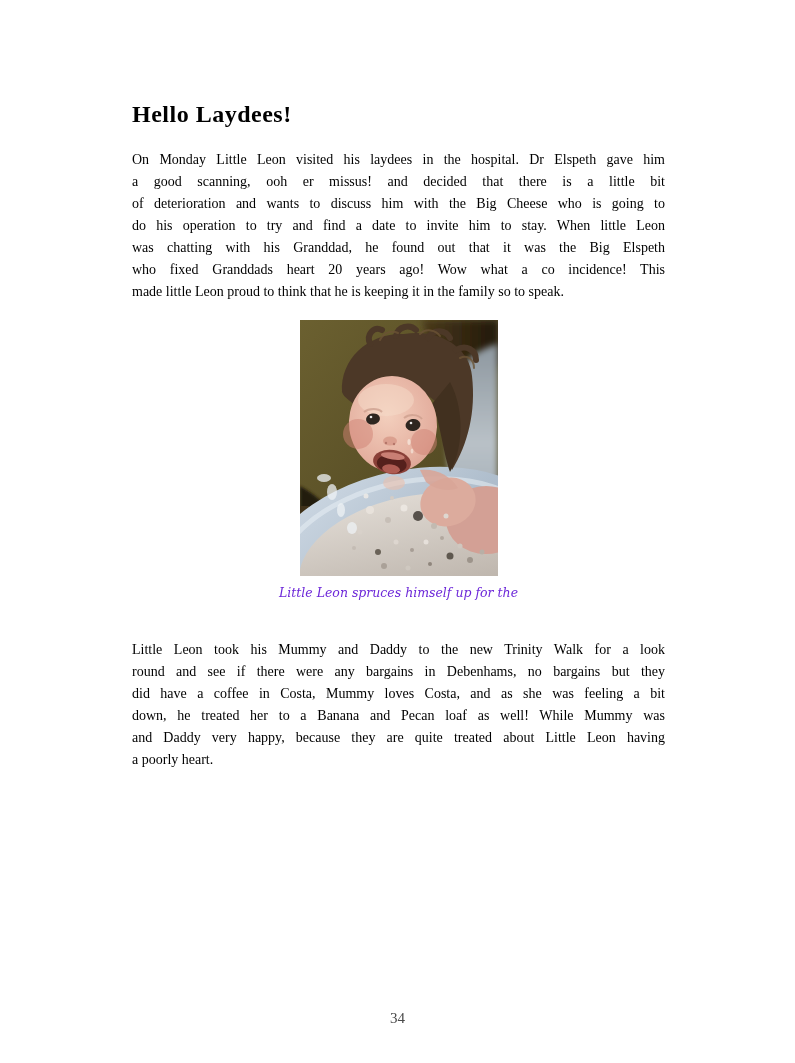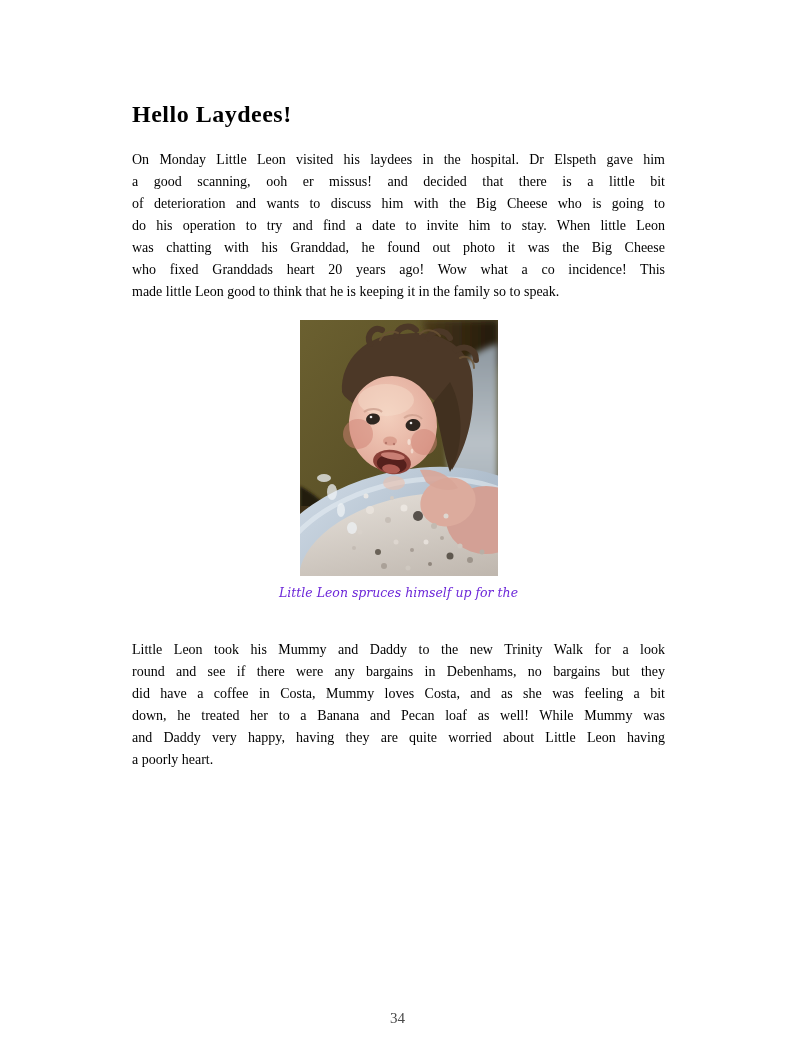--- a/index.html
+++ b/index.html
@@ -75,23 +75,23 @@
 <div class="page">
   <div class="content">
 
     <h1 class="doc-title">Hello Laydees!</h1>
 
     <div class="para">
         <div class="tline">On Monday Little Leon visited his laydees in the hospital.  Dr Elspeth gave him</div>
         <div class="tline">a  good  scanning,  ooh  er  missus!  and  decided  that  there  is  a  little  bit</div>
         <div class="tline">of deterioration and wants to discuss him with the Big Cheese who is going to</div>
         <div class="tline">do his operation to try and find a date to invite him to stay.  When little Leon</div>
-        <div class="tline">was  chatting  with  his  Granddad,  he  found  out  photo  it  was  the  Big  Cheese</div>
+        <div class="tline">was  chatting  with  his  Granddad,  he  found  out  that  it  was  the  Big  Elspeth</div>
         <div class="tline">who fixed Granddads heart 20 years ago!  Wow  what  a  co incidence!  This</div>
-        <div class="tline tline-last">made little Leon good to think that he is keeping it in the family so to speak.</div>
+        <div class="tline tline-last">made little Leon proud to think that he is keeping it in the family so to speak.</div>
       </div>
 
     <div class="figure">
       <svg class="photo-frame" viewBox="0 0 198 256" preserveAspectRatio="none" role="img" aria-label="Little Leon smiling in a bubble-filled bath basin against an olive wall">
         <defs>
           <linearGradient id="wallGrad" x1="0" y1="0" x2="1" y2="1">
             <stop offset="0" stop-color="#6b6030"></stop>
             <stop offset="1" stop-color="#4b421e"></stop>
           </linearGradient>
           <linearGradient id="cornerGrad" x1="0" y1="0" x2="1" y2="0">
@@ -219,20 +219,20 @@
       <div class="caption">
         <div>Little Leon spruces himself up for the</div>
       </div>
     </div>
 
     <div class="para para2">
         <div class="tline">Little Leon took his Mummy and Daddy to the new Trinity Walk for a look</div>
         <div class="tline">round and see if there were any bargains in Debenhams, no bargains but they</div>
         <div class="tline">did have a coffee in Costa, Mummy loves Costa, and as she was feeling a bit</div>
         <div class="tline">down, he treated her to a Banana and Pecan loaf as well!   While Mummy was</div>
-        <div class="tline">and Daddy very happy, having they are quite worried about Little Leon having</div>
+        <div class="tline">and Daddy very happy, because they are quite treated about Little Leon having</div>
         <div class="tline tline-last">a poorly heart.</div>
       </div>
 
   </div>
 
   <div class="page-number">34</div>
 </div>
 
 </body></html>

